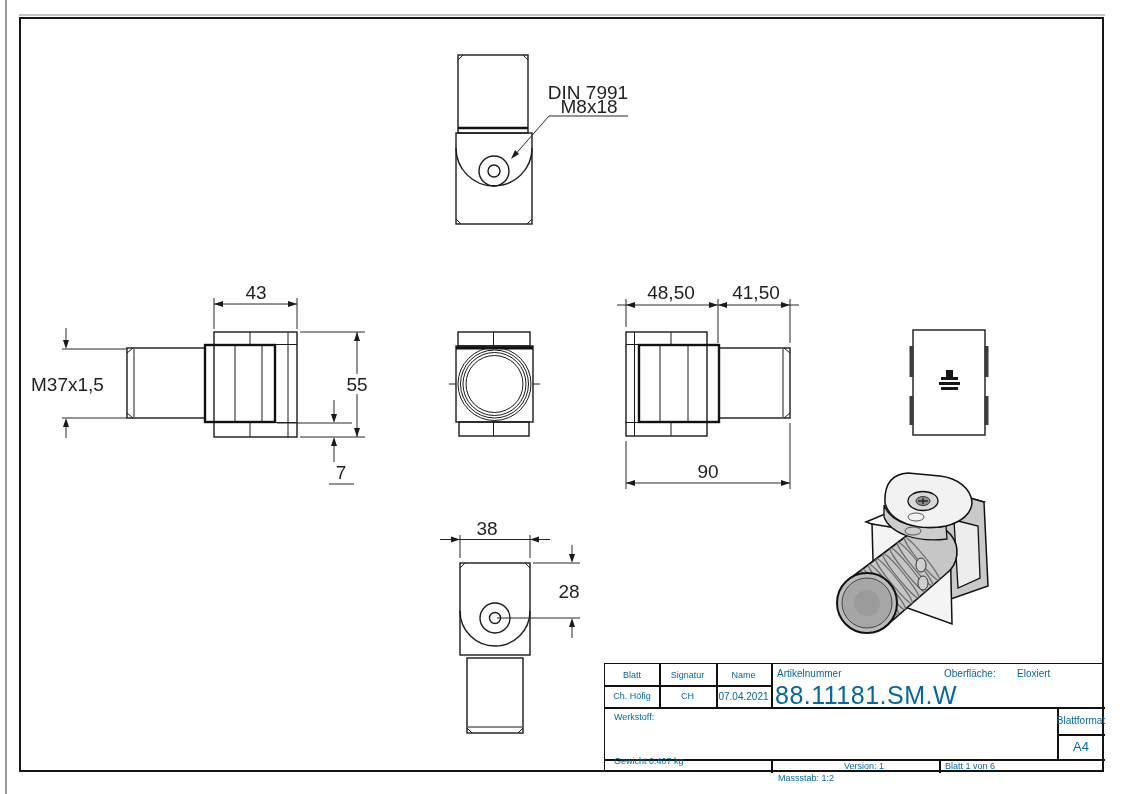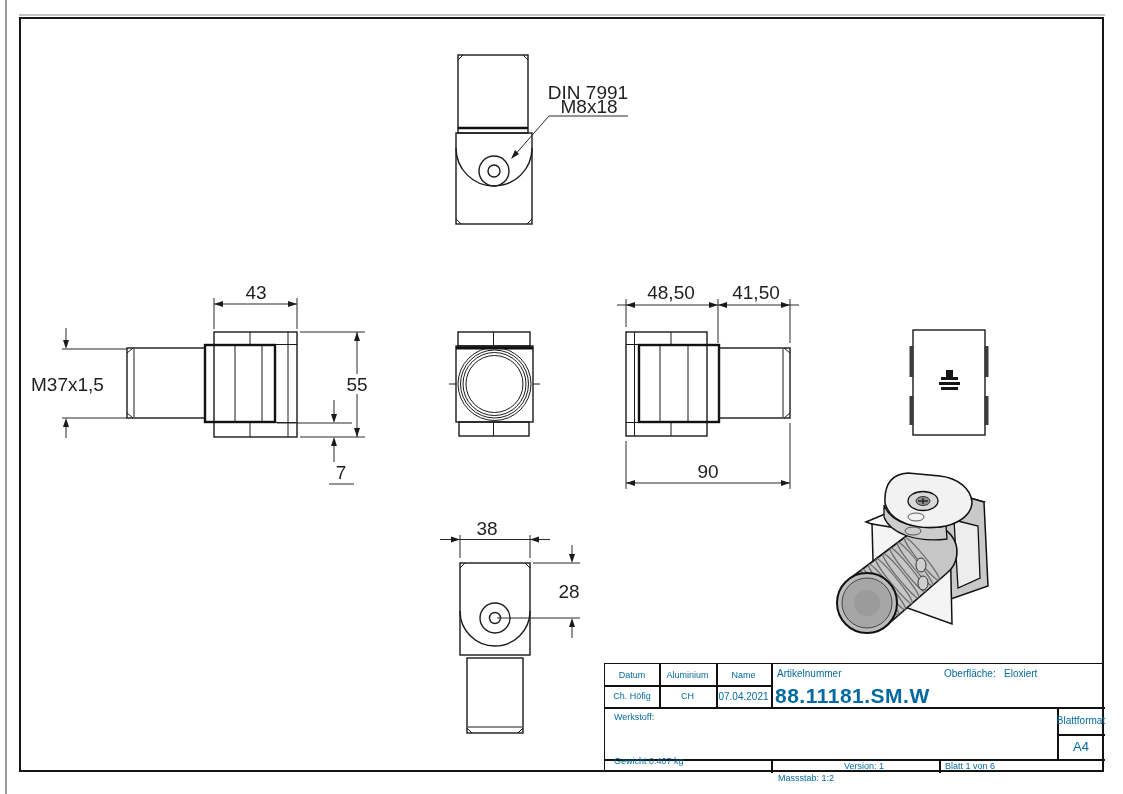--- a/index.html
+++ b/index.html
@@ -14,21 +14,21 @@
   .thick{stroke:#111;stroke-width:2.4;fill:none;}
   .dimline{stroke:#2a2a2a;stroke-width:1;fill:none;}
   .arrow{fill:#1a1a1a;stroke:none;}
   .dim{font-family:"Liberation Sans",sans-serif;font-size:19px;fill:#1f1f1f;text-anchor:middle;}
   .dim-left{text-anchor:start;}
   
   .tb{position:absolute;left:604px;top:663px;width:500px;height:109px;border:1.5px solid #111;box-sizing:border-box;font-size:9px;}
   .tbl{position:absolute;background:#111;}
   .tbc{position:absolute;display:flex;align-items:center;justify-content:center;white-space:nowrap;}
   .tbc.left{justify-content:flex-start;}
-  .art-big{font-size:21px;letter-spacing:0.5px;font-weight:bold;}
+  .art-big{font-size:25px;letter-spacing:0.5px;}
   .small8{font-size:10px;}
   .a4{font-size:13px;}
 </style>
 </head>
 <body>
 
 <div class="sheet">
   <div class="page-edge"></div>
   <div class="frame-shadow-top"></div>
   <div class="frame"></div>
@@ -267,26 +267,26 @@
     <div class="tbl" style="left:0;top:43px;width:500px;height:1.5px;"></div>
     <div class="tbl" style="left:0;top:95px;width:500px;height:1.5px;"></div>
     <div class="tbl" style="left:452px;top:70px;width:48px;height:1.5px;"></div>
     <div class="tbl" style="left:54px;top:0;width:1.5px;height:43px;"></div>
     <div class="tbl" style="left:111px;top:0;width:1.5px;height:43px;"></div>
     <div class="tbl" style="left:166px;top:0;width:1.5px;height:43px;"></div>
     <div class="tbl" style="left:166px;top:95px;width:1.5px;height:14px;"></div>
     <div class="tbl" style="left:334px;top:95px;width:1.5px;height:14px;"></div>
     <div class="tbl" style="left:452px;top:43px;width:1.5px;height:52px;"></div>
 
-    <div class="tbc" style="left:0;top:0;width:54px;height:21px;">Datum</div>
-    <div class="tbc" style="left:54px;top:0;width:57px;height:21px;">Aluminium</div>
+    <div class="tbc" style="left:0;top:0;width:54px;height:21px;">Blatt</div>
+    <div class="tbc" style="left:54px;top:0;width:57px;height:21px;">Signatur</div>
     <div class="tbc" style="left:111px;top:0;width:55px;height:21px;">Name</div>
     <div class="tbc left small8" style="left:172px;top:2px;width:120px;height:14px;">Artikelnummer</div>
     <div class="tbc left small8" style="left:339px;top:2px;width:60px;height:14px;">Oberfläche:</div>
-    <div class="tbc left small8" style="left:399px;top:2px;width:60px;height:14px;text-align:center;">Eloxiert</div>
+    <div class="tbc left small8" style="left:412px;top:2px;width:60px;height:14px;text-align:center;">Eloxiert</div>
 
     <div class="tbc" style="left:0;top:21px;width:54px;height:22px;">Ch. Höfig</div>
     <div class="tbc" style="left:54px;top:21px;width:57px;height:22px;">CH</div>
     <div class="tbc small8" style="left:111px;top:21px;width:55px;height:22px;">07.04.2021</div>
     <div class="tbc left art-big" style="left:170px;top:19px;width:260px;height:25px;">88.11181.SM.W</div>
 
     <div class="tbc left" style="left:9px;top:46px;width:200px;height:14px;">Werkstoff:</div>
     <div class="tbc small8" style="left:452px;top:43px;width:48px;height:27px;">Blattformat</div>
     <div class="tbc a4" style="left:452px;top:70px;width:48px;height:25px;">A4</div>
 

